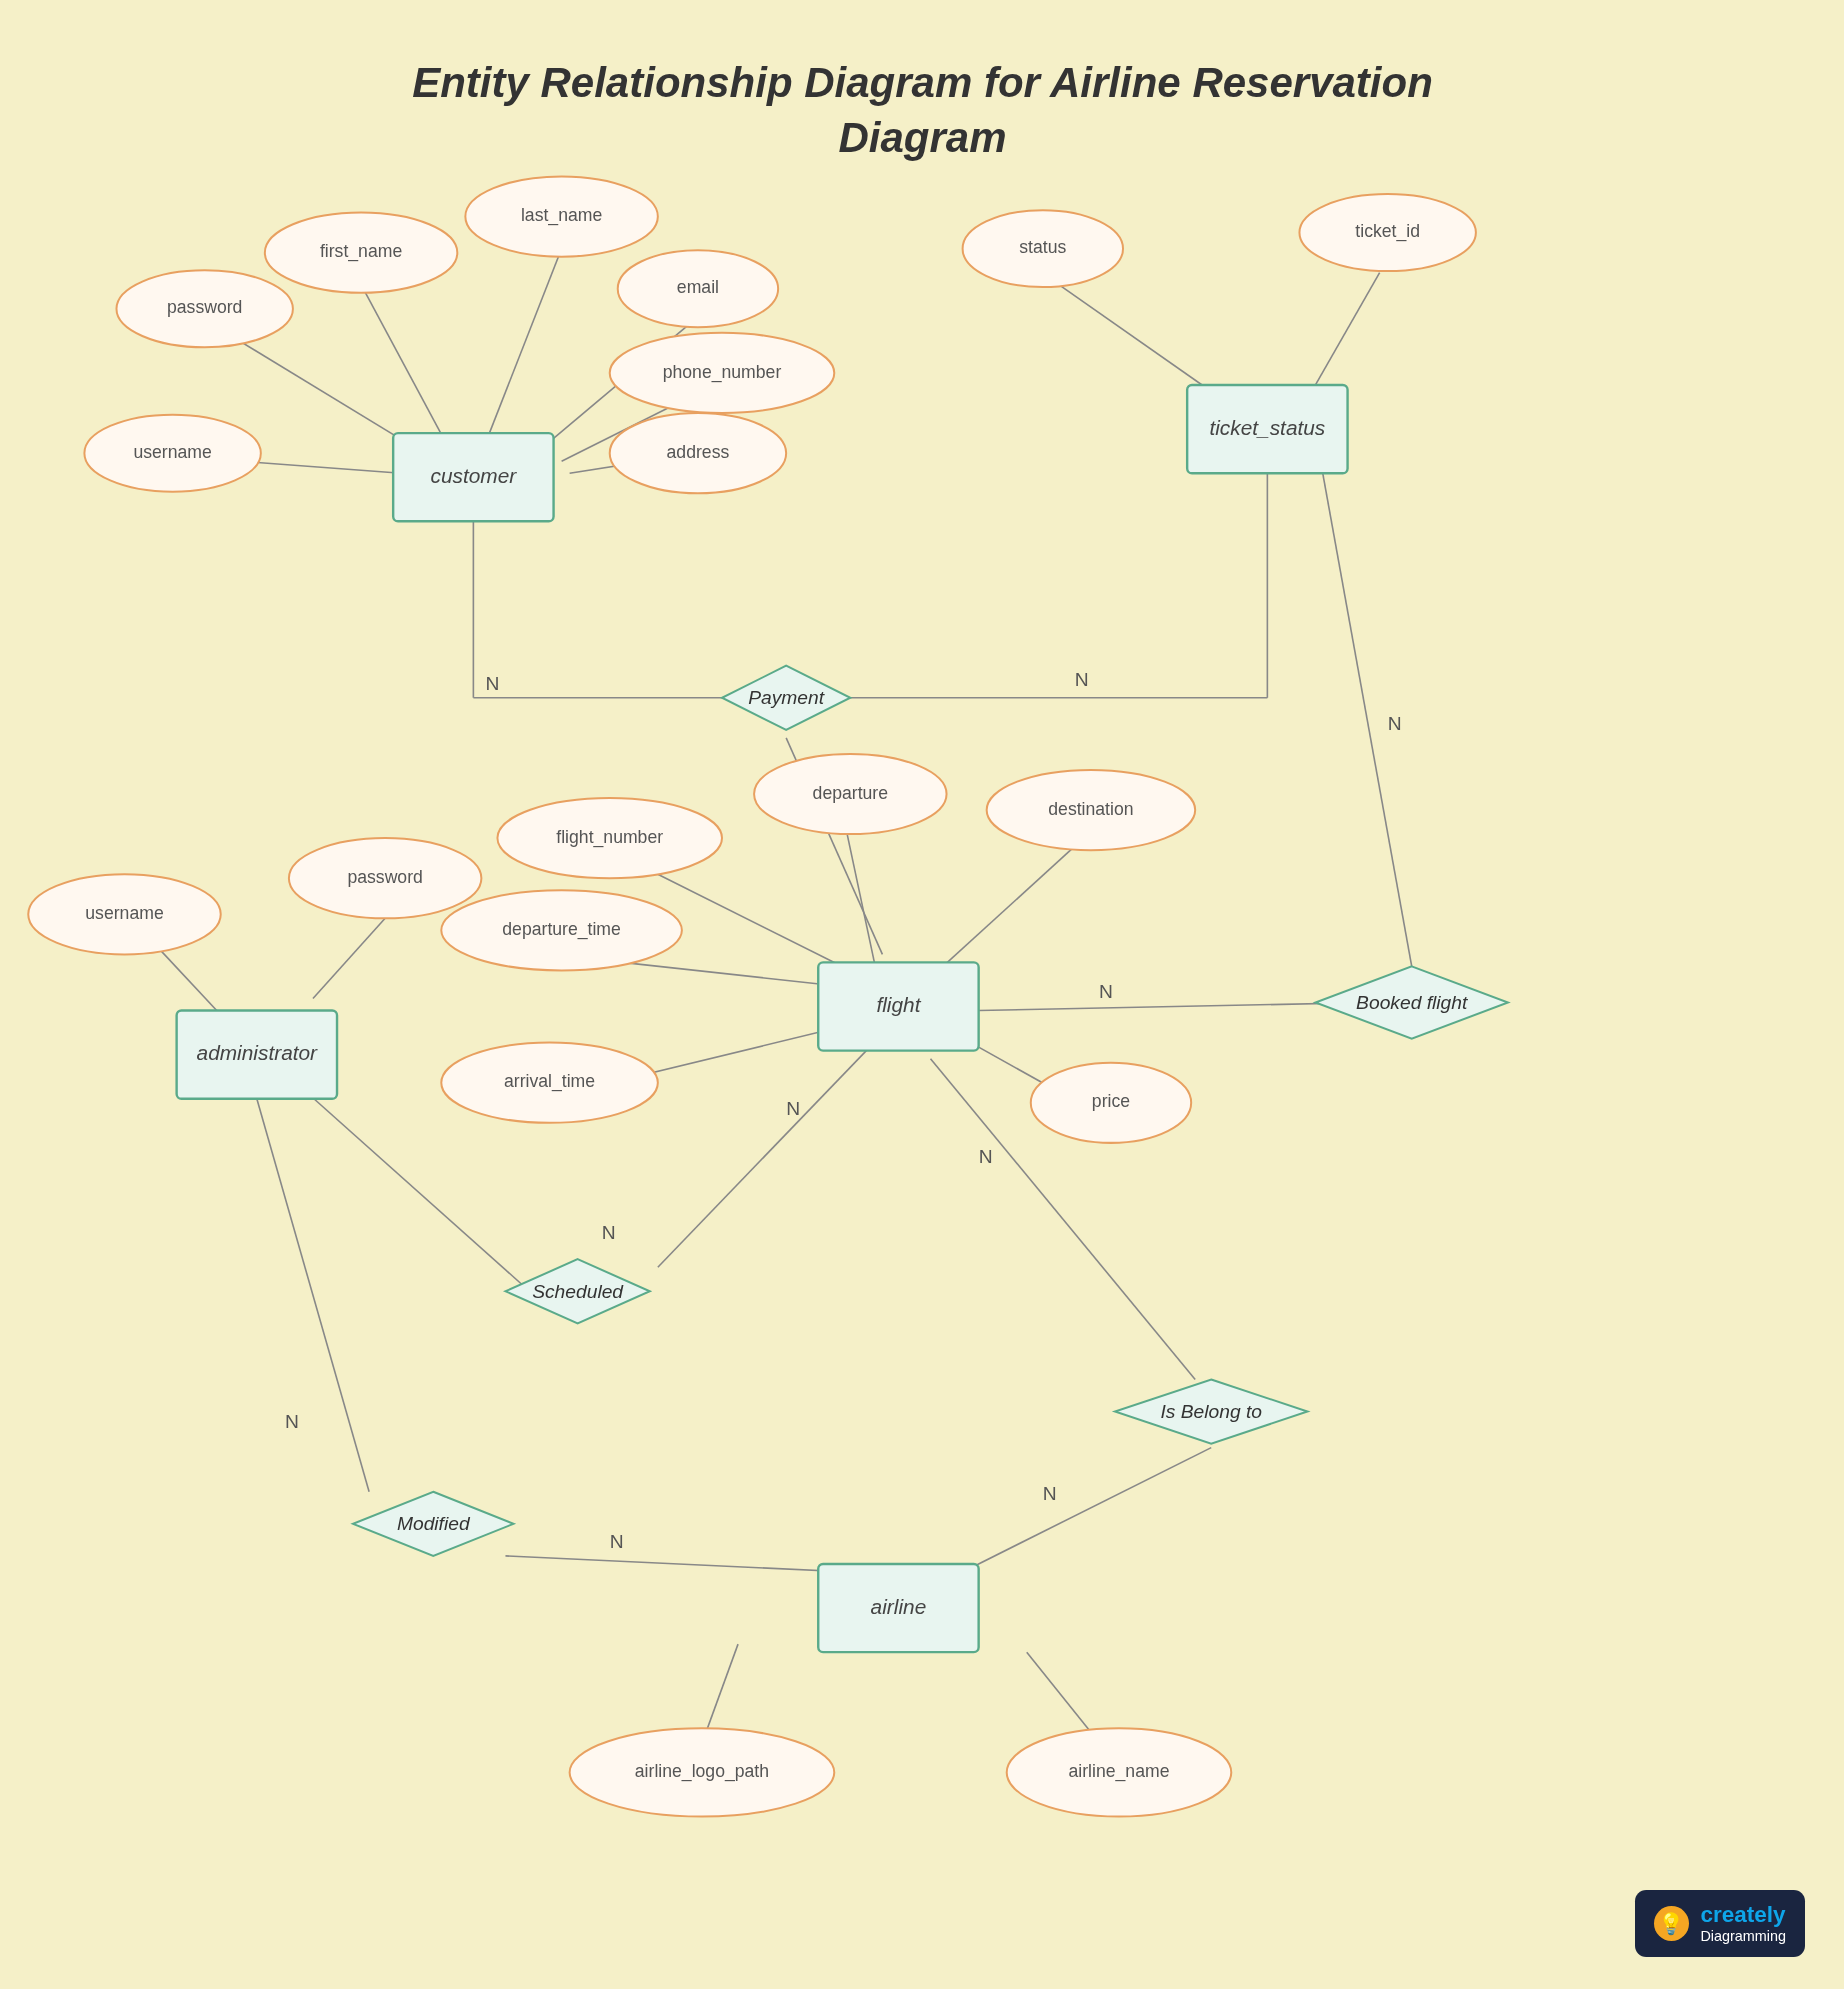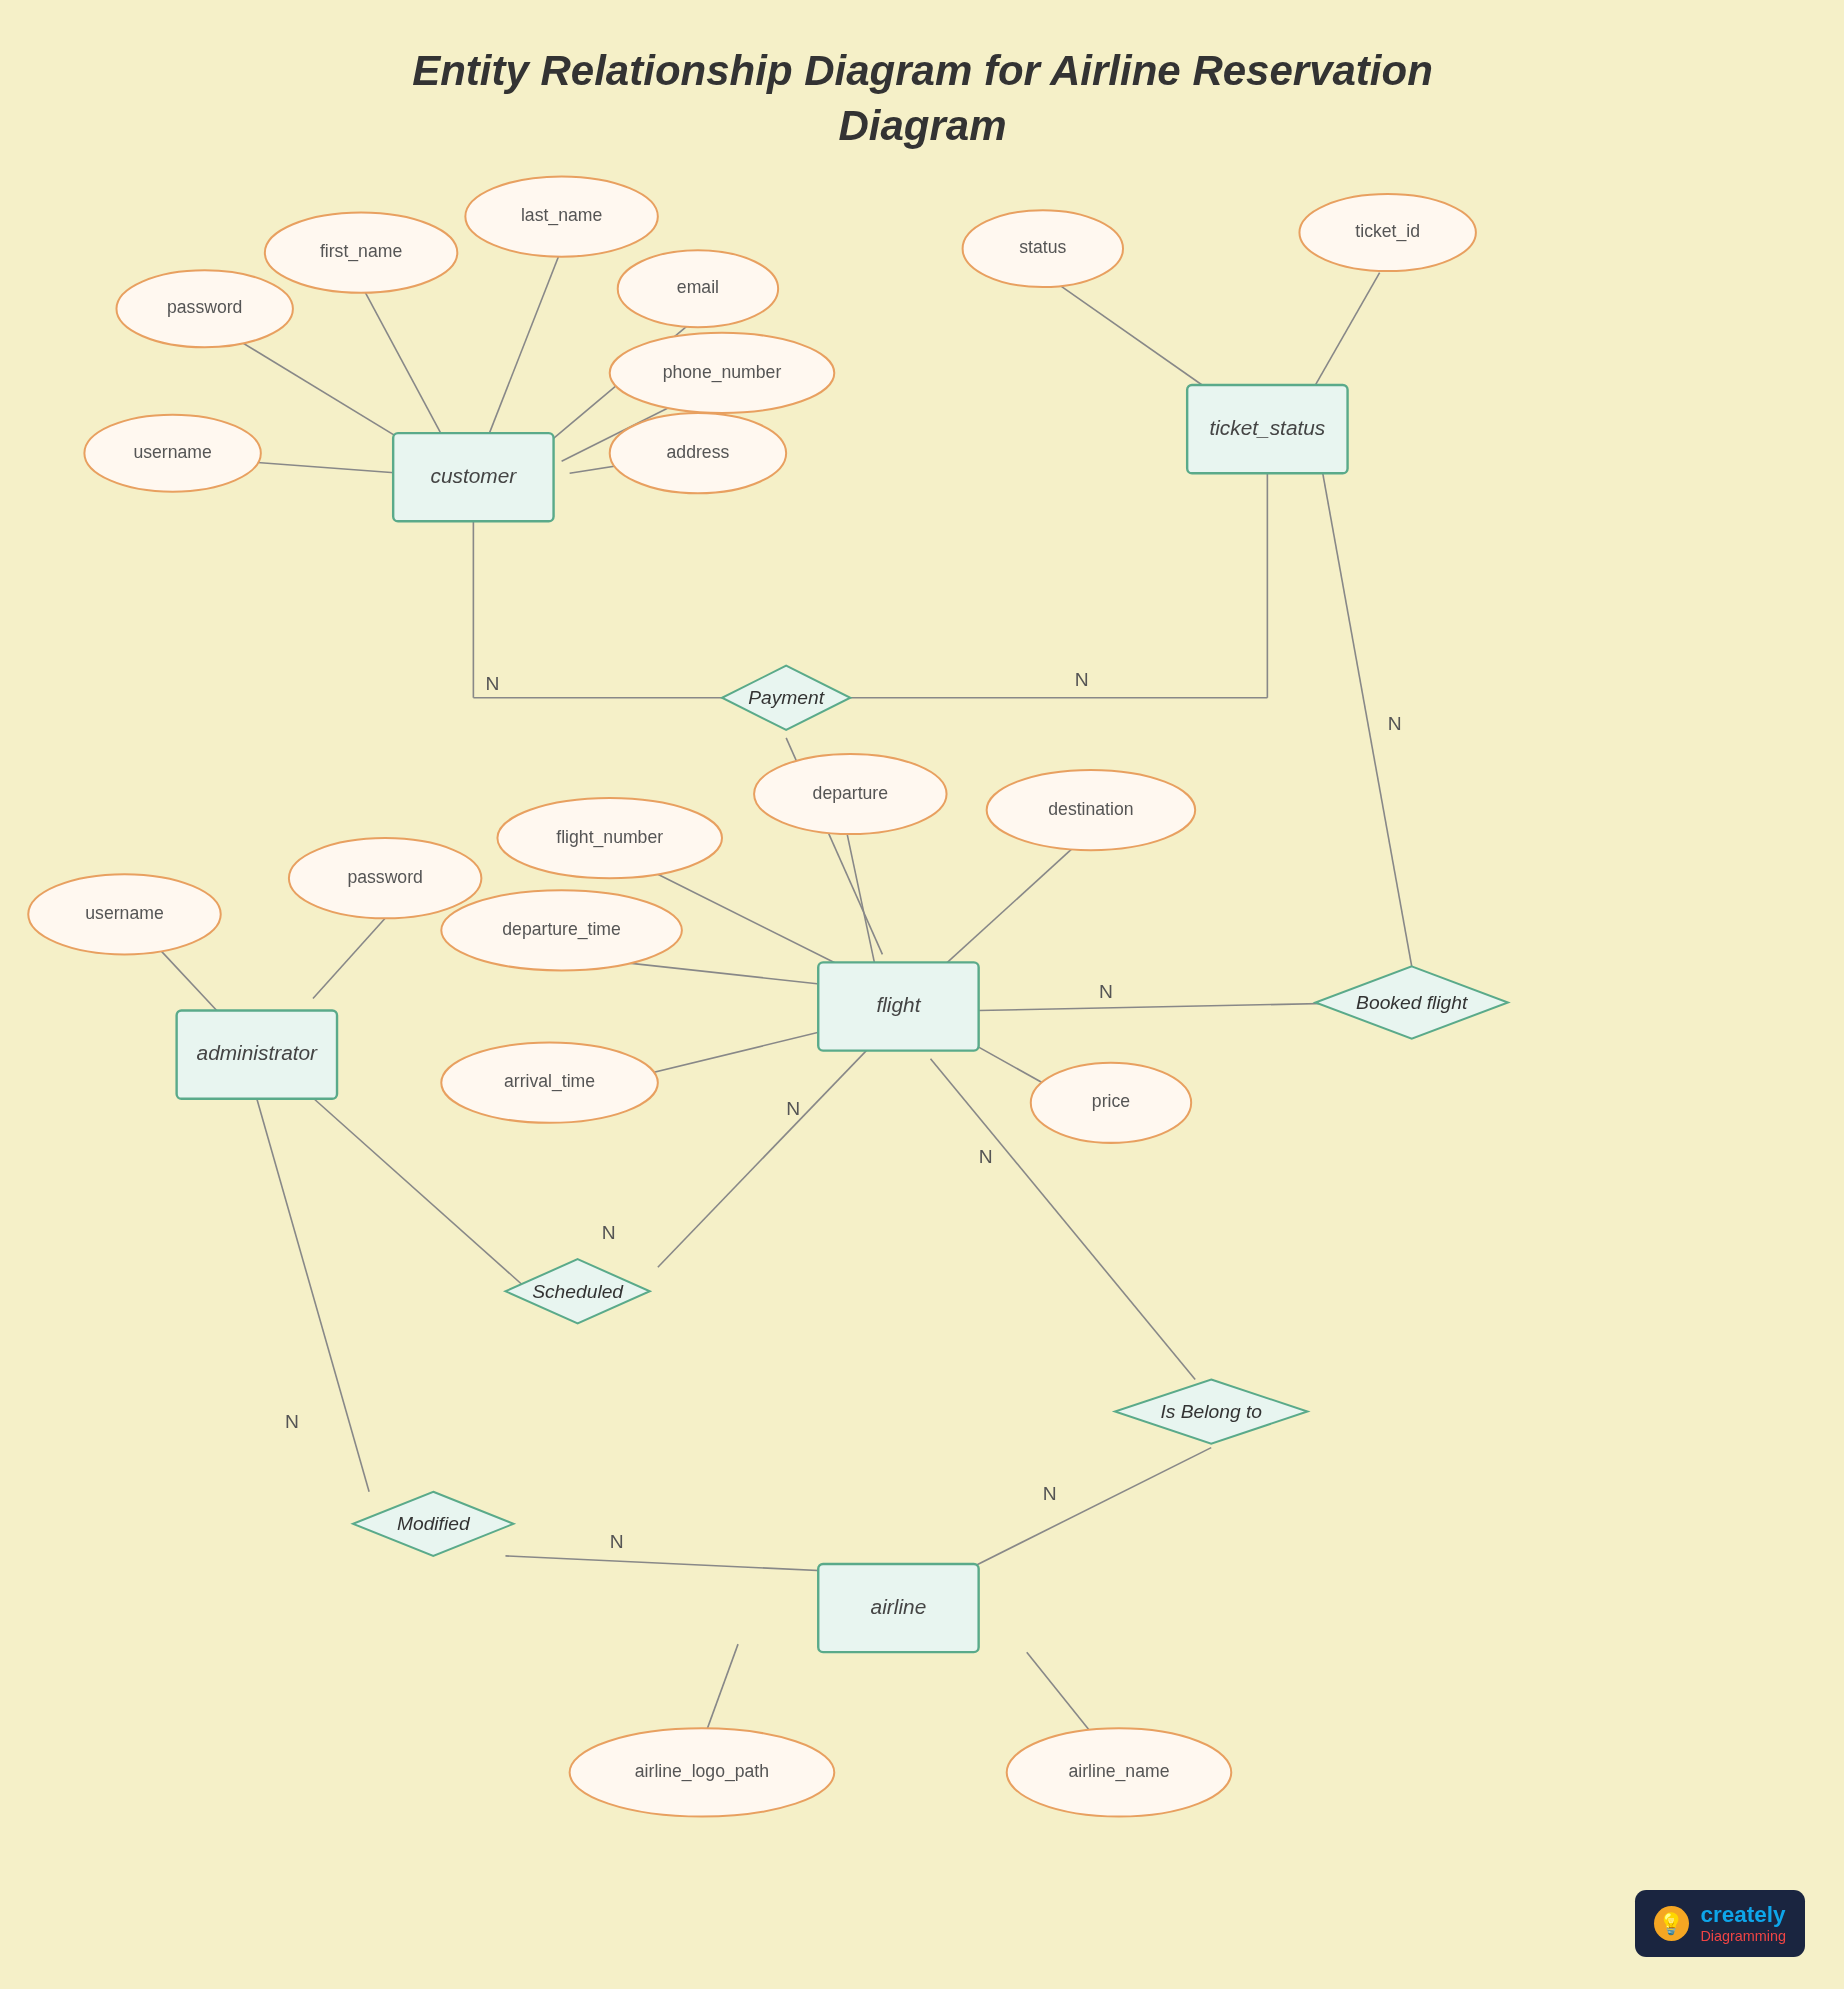--- a/index.html
+++ b/index.html
@@ -10,21 +10,21 @@
       font-family: Arial, sans-serif;
       position: relative;
       overflow: hidden;
     }
     .title {
       text-align: center;
       font-style: italic;
       font-size: 42px;
       font-weight: 600;
       color: #333;
-      padding-top: 44px;
+      padding-top: 56px;
       line-height: 1.3;
     }
     svg.diagram {
       position: absolute;
       top: 0;
       left: 0;
       width: 1845px;
       height: 1989px;
     }
     
@@ -95,21 +95,21 @@
       justify-content: center;
       font-size: 21px;
     }
     .logo-text {
       color: #0ea5e9;
       font-size: 22.5px;
       font-weight: bold;
       line-height: 1.1;
     }
     .logo-sub {
-      color: #ef4444;
+      color: #ffffff;
       font-size: 14.4px;
     }
   </style>
 </head>
 <body>
 
 <div class="title">
   <span>Entity Relationship Diagram for Airline Reservation</span><br>
   <span>Diagram</span>
 </div>

